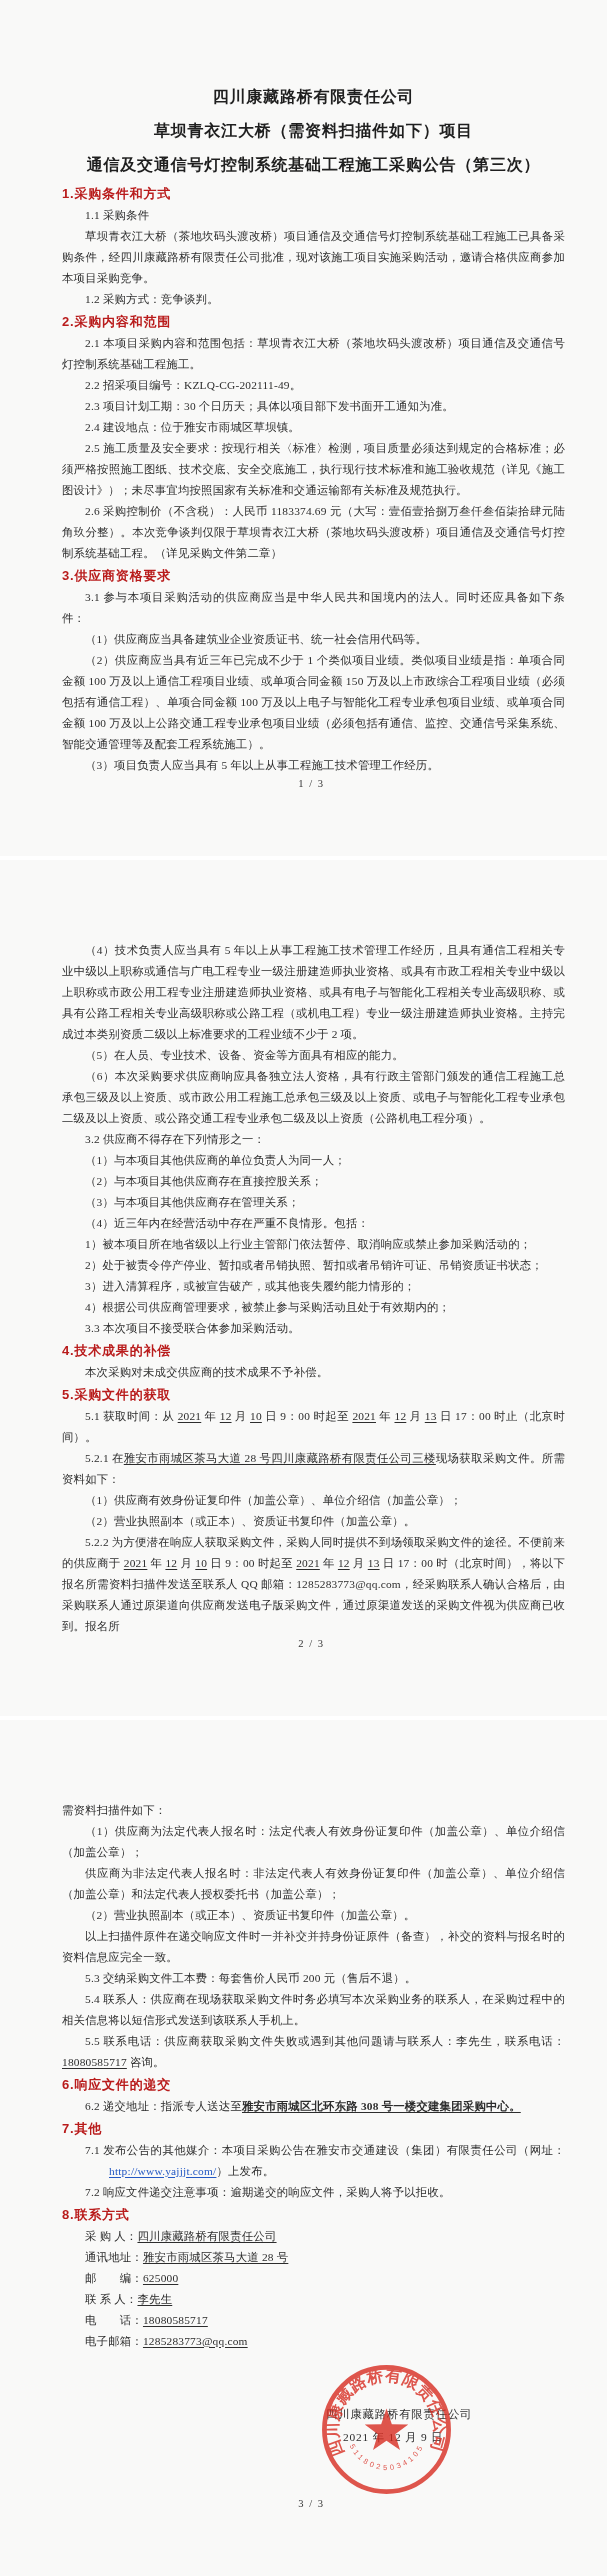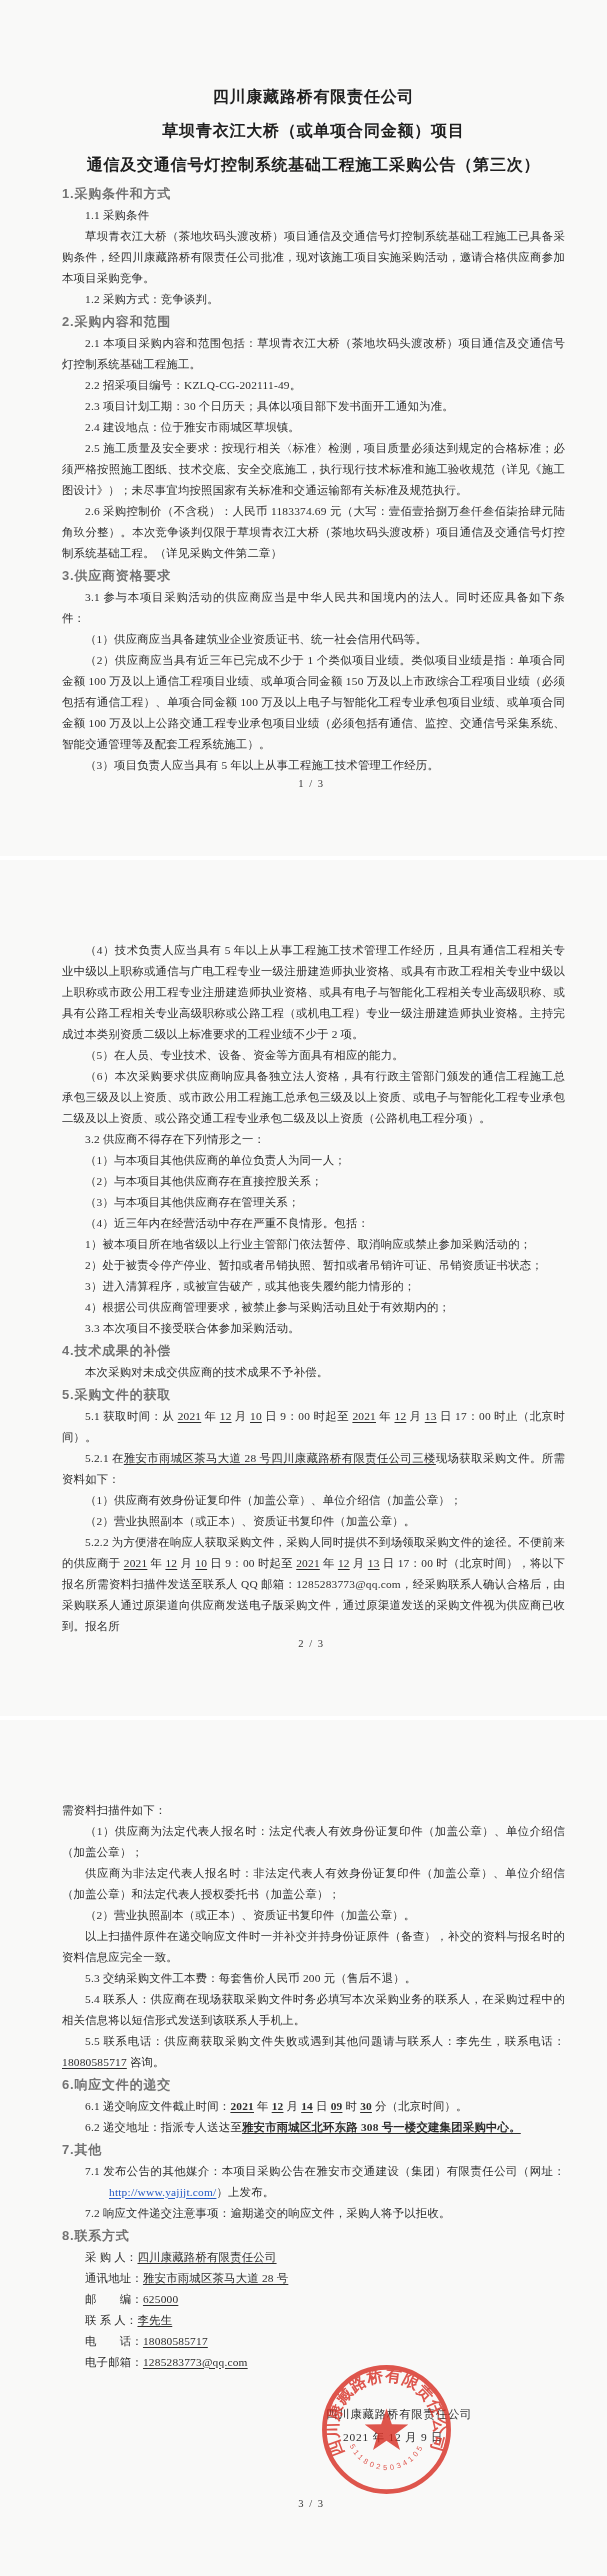--- a/index.html
+++ b/index.html
@@ -3,21 +3,21 @@
 <meta charset="utf-8">
 <style>
   html,body{margin:0;padding:0;background:#ffffff;}
   body{width:607px;font-family:"Liberation Serif",serif;}
   .doc{width:497px;}
   .page{position:relative;width:607px;height:856px;background:#f9f9f8;margin-bottom:3.8px;overflow:hidden;}
   .page:last-child{margin-bottom:0;}
   .content{position:absolute;left:62px;right:42px;top:80px;}
   .blk{margin:0;}
   .t{font-family:"Liberation Sans",sans-serif;font-weight:bold;font-size:16px;line-height:34px;text-align:center;color:#1f1f1f;letter-spacing:0.8px;}
-  .h{font-family:"Liberation Sans",sans-serif;font-weight:bold;font-size:13px;line-height:23px;color:#737373;letter-spacing:0.8px;}
+  .h{font-family:"Liberation Sans",sans-serif;font-weight:bold;font-size:13px;line-height:23px;color:#b91c1c;letter-spacing:0.8px;}
   .p,.pn{font-size:11.4px;line-height:21px;text-align:justify;color:#2d2d2d;letter-spacing:0.2px;}
   .p{text-indent:23px;}
   .pn{text-indent:0;}
   .s-u{text-decoration:underline;text-underline-offset:2.3px;}
   .s-bu{font-weight:bold;text-decoration:underline;text-underline-offset:2.3px;}
   .s-lk{color:#2459c4;text-decoration:underline;text-underline-offset:2.3px;cursor:pointer;padding-left:47px;}
   .footer{position:absolute;top:778px;left:8px;width:100%;text-align:center;font-size:10.6px;color:#333;font-family:"Liberation Serif",serif;letter-spacing:1.5px;}
   .sig{position:absolute;font-size:11.4px;color:#2d2d2d;letter-spacing:0.8px;z-index:1;}
   .sig1{left:326px;top:687px;}
   .sig2{left:343px;top:710px;}
@@ -26,21 +26,21 @@
   .seal text{fill:#d7281c;font-family:"Liberation Sans",sans-serif;}
 </style>
 </head>
 <body>
 
 <div class="doc">
 
   <div class="page">
     <div class="content">
         <div class="blk t"><span>四川康藏路桥有限责任公司</span></div>
-        <div class="blk t"><span>草坝青衣江大桥（或单项合同金额）项目</span></div>
+        <div class="blk t"><span>草坝青衣江大桥（需资料扫描件如下）项目</span></div>
         <div class="blk t"><span>通信及交通信号灯控制系统基础工程施工采购公告（第三次）</span></div>
         <div class="blk h"><span>1.采购条件和方式</span></div>
         <div class="blk p"><span>1.1 采购条件</span></div>
         <div class="blk p"><span>草坝青衣江大桥（茶地坎码头渡改桥）项目通信及交通信号灯控制系统基础工程施工已具备采购条件，经四川康藏路桥有限责任公司批准，现对该施工项目实施采购活动，邀请合格供应商参加本项目采购竞争。</span></div>
         <div class="blk p"><span>1.2 采购方式：竞争谈判。</span></div>
         <div class="blk h"><span>2.采购内容和范围</span></div>
         <div class="blk p"><span>2.1 本项目采购内容和范围包括：草坝青衣江大桥（茶地坎码头渡改桥）项目通信及交通信号灯控制系统基础工程施工。</span></div>
         <div class="blk p"><span>2.2 招采项目编号：KZLQ-CG-202111-49。</span></div>
         <div class="blk p"><span>2.3 项目计划工期：30 个日历天；具体以项目部下发书面开工通知为准。</span></div>
         <div class="blk p"><span>2.4 建设地点：位于雅安市雨城区草坝镇。</span></div>
@@ -86,21 +86,20 @@
     <div class="content">
         <div class="blk pn"><span>需资料扫描件如下：</span></div>
         <div class="blk p"><span>（1）供应商为法定代表人报名时：法定代表人有效身份证复印件（加盖公章）、单位介绍信（加盖公章）；</span></div>
         <div class="blk p"><span>供应商为非法定代表人报名时：非法定代表人有效身份证复印件（加盖公章）、单位介绍信（加盖公章）和法定代表人授权委托书（加盖公章）；</span></div>
         <div class="blk p"><span>（2）营业执照副本（或正本）、资质证书复印件（加盖公章）。</span></div>
         <div class="blk p"><span>以上扫描件原件在递交响应文件时一并补交并持身份证原件（备查），补交的资料与报名时的资料信息应完全一致。</span></div>
         <div class="blk p"><span>5.3 交纳采购文件工本费：每套售价人民币 200 元（售后不退）。</span></div>
         <div class="blk p"><span>5.4 联系人：供应商在现场获取采购文件时务必填写本次采购业务的联系人，在采购过程中的相关信息将以短信形式发送到该联系人手机上。</span></div>
         <div class="blk p"><span>5.5 联系电话：供应商获取采购文件失败或遇到其他问题请与联系人：李先生，联系电话：</span><span class="s-u">18080585717</span><span> 咨询。</span></div>
         <div class="blk h"><span>6.响应文件的递交</span></div>
-        <div class="blk p"><span>6.1 递交响应文件截止时间：</span><span class="s-bu">2021</span><span> 年 </span><span class="s-bu">12</span><span> 月 </span><span class="s-bu">14</span><span> 日 </span><span class="s-bu">09</span><span> 时 </span><span class="s-bu">30</span><span> 分（北京时间）。</span></div>
         <div class="blk p"><span>6.2 递交地址：指派专人送达至</span><span class="s-bu">雅安市雨城区北环东路 308 号一楼交建集团采购中心。</span></div>
         <div class="blk h"><span>7.其他</span></div>
         <div class="blk p"><span>7.1 发布公告的其他媒介：本项目采购公告在雅安市交通建设（集团）有限责任公司（网址：</span><span class="s-lk">http://www.yajjjt.com/</span><span>）上发布。</span></div>
         <div class="blk p"><span>7.2 响应文件递交注意事项：逾期递交的响应文件，采购人将予以拒收。</span></div>
         <div class="blk h"><span>8.联系方式</span></div>
         <div class="blk p"><span>采 购 人：</span><span class="s-u">四川康藏路桥有限责任公司</span></div>
         <div class="blk p"><span>通讯地址：</span><span class="s-u">雅安市雨城区茶马大道 28 号</span></div>
         <div class="blk p"><span>邮　　编：</span><span class="s-u">625000</span></div>
         <div class="blk p"><span>联 系 人：</span><span class="s-u">李先生</span></div>
         <div class="blk p"><span>电　　话：</span><span class="s-u">18080585717</span></div>

